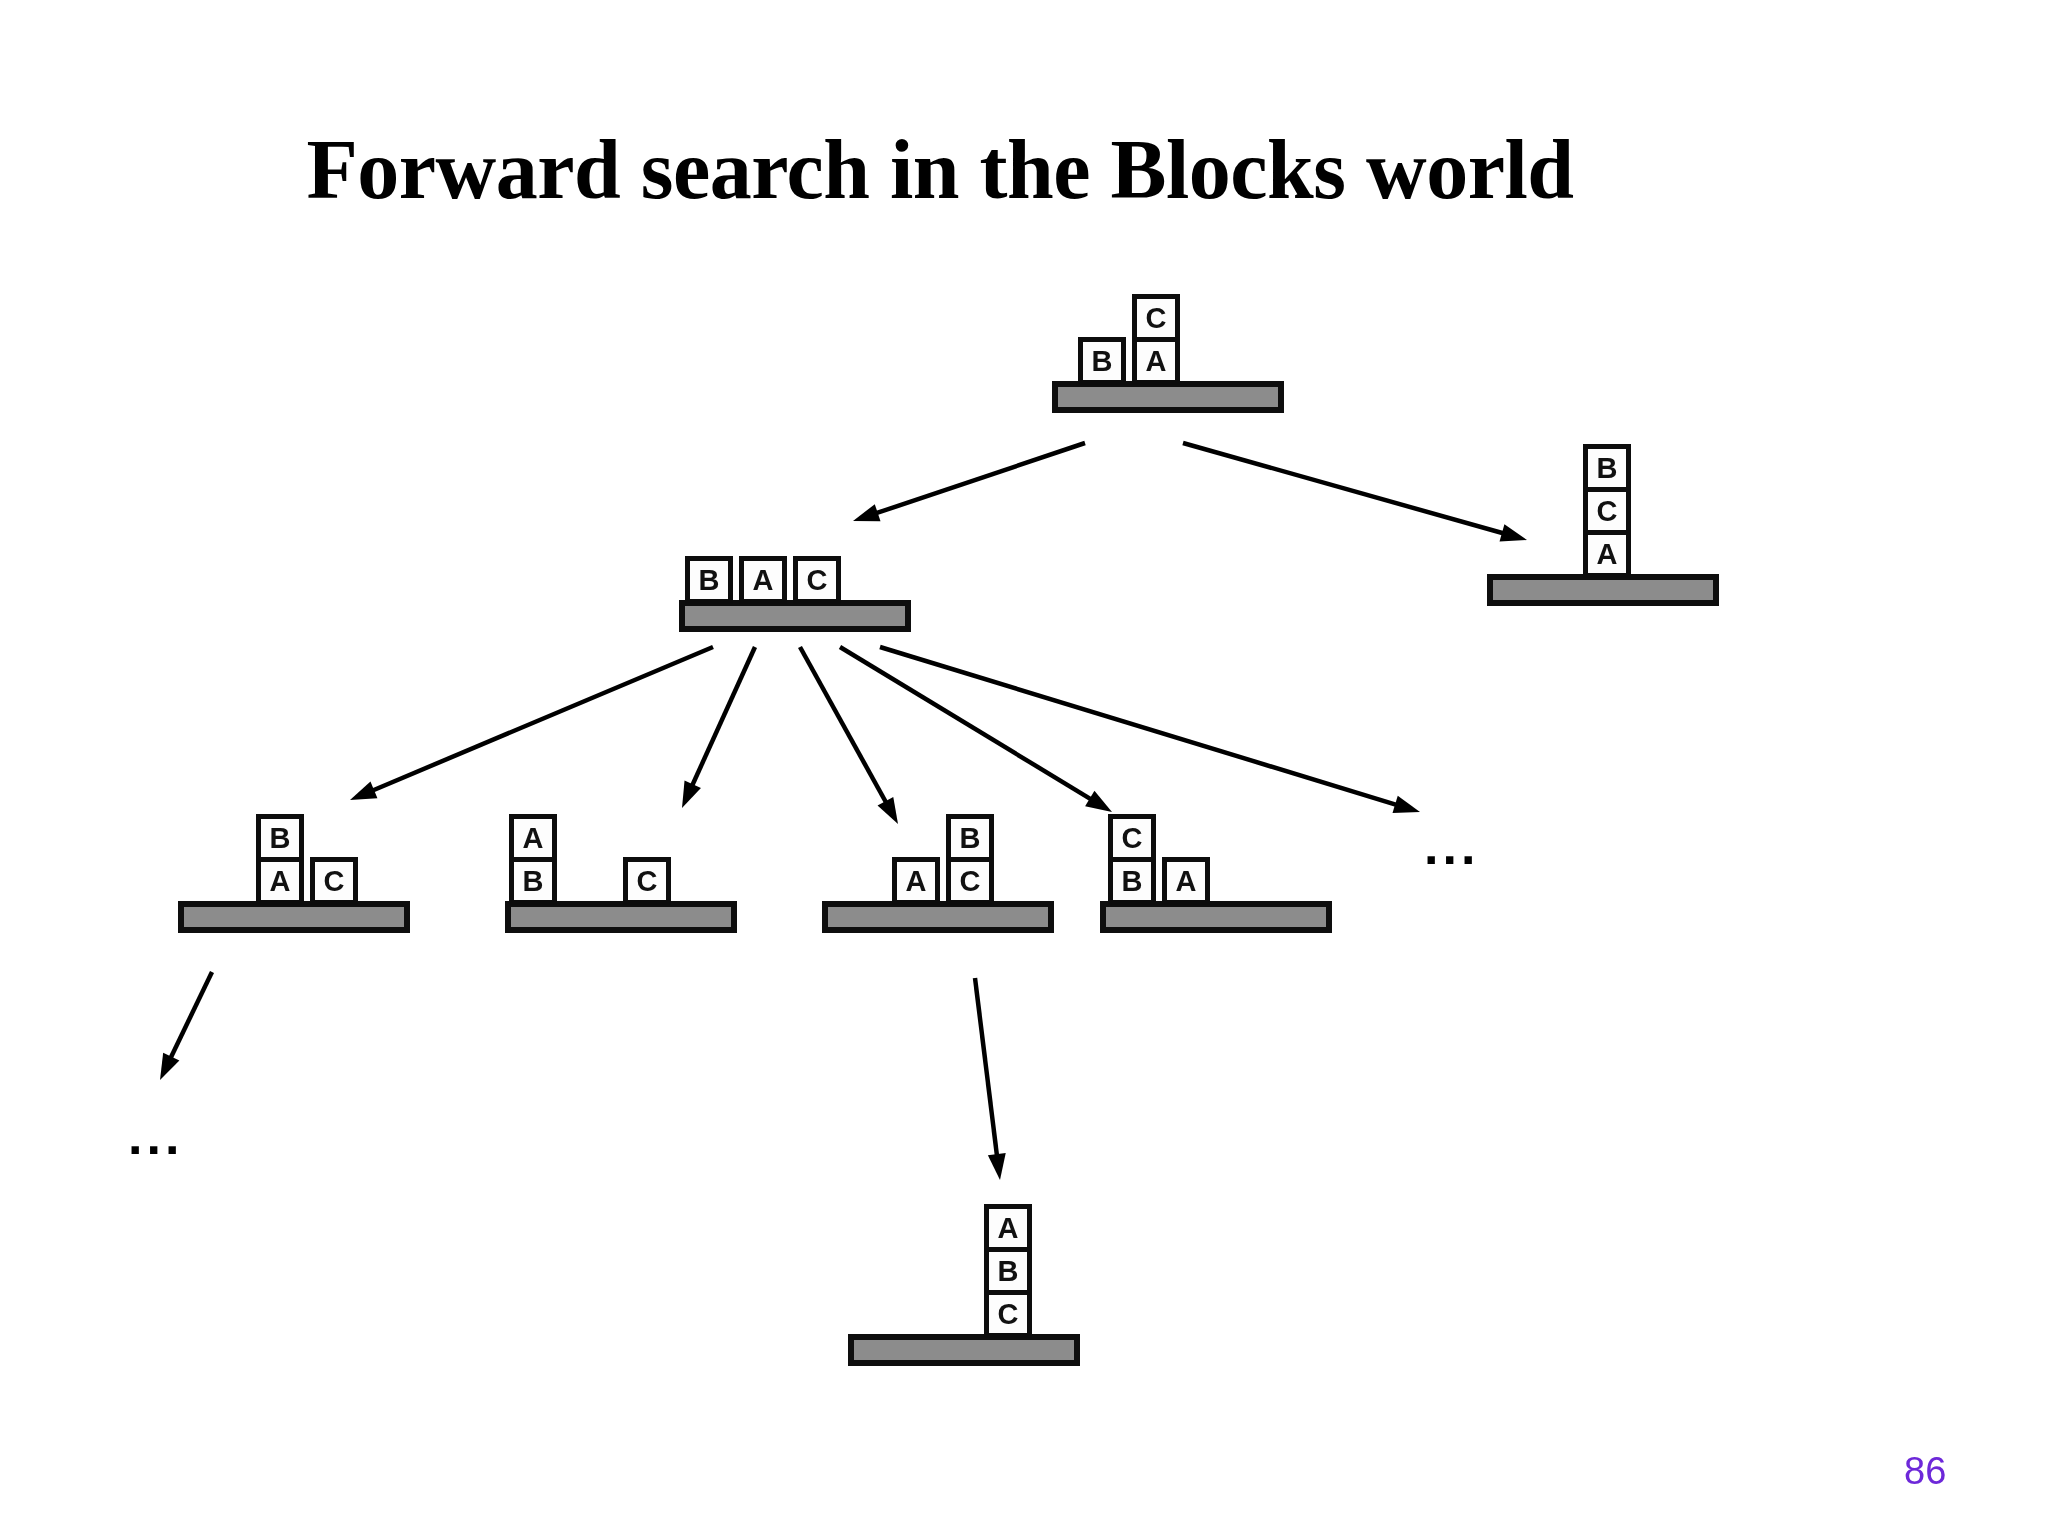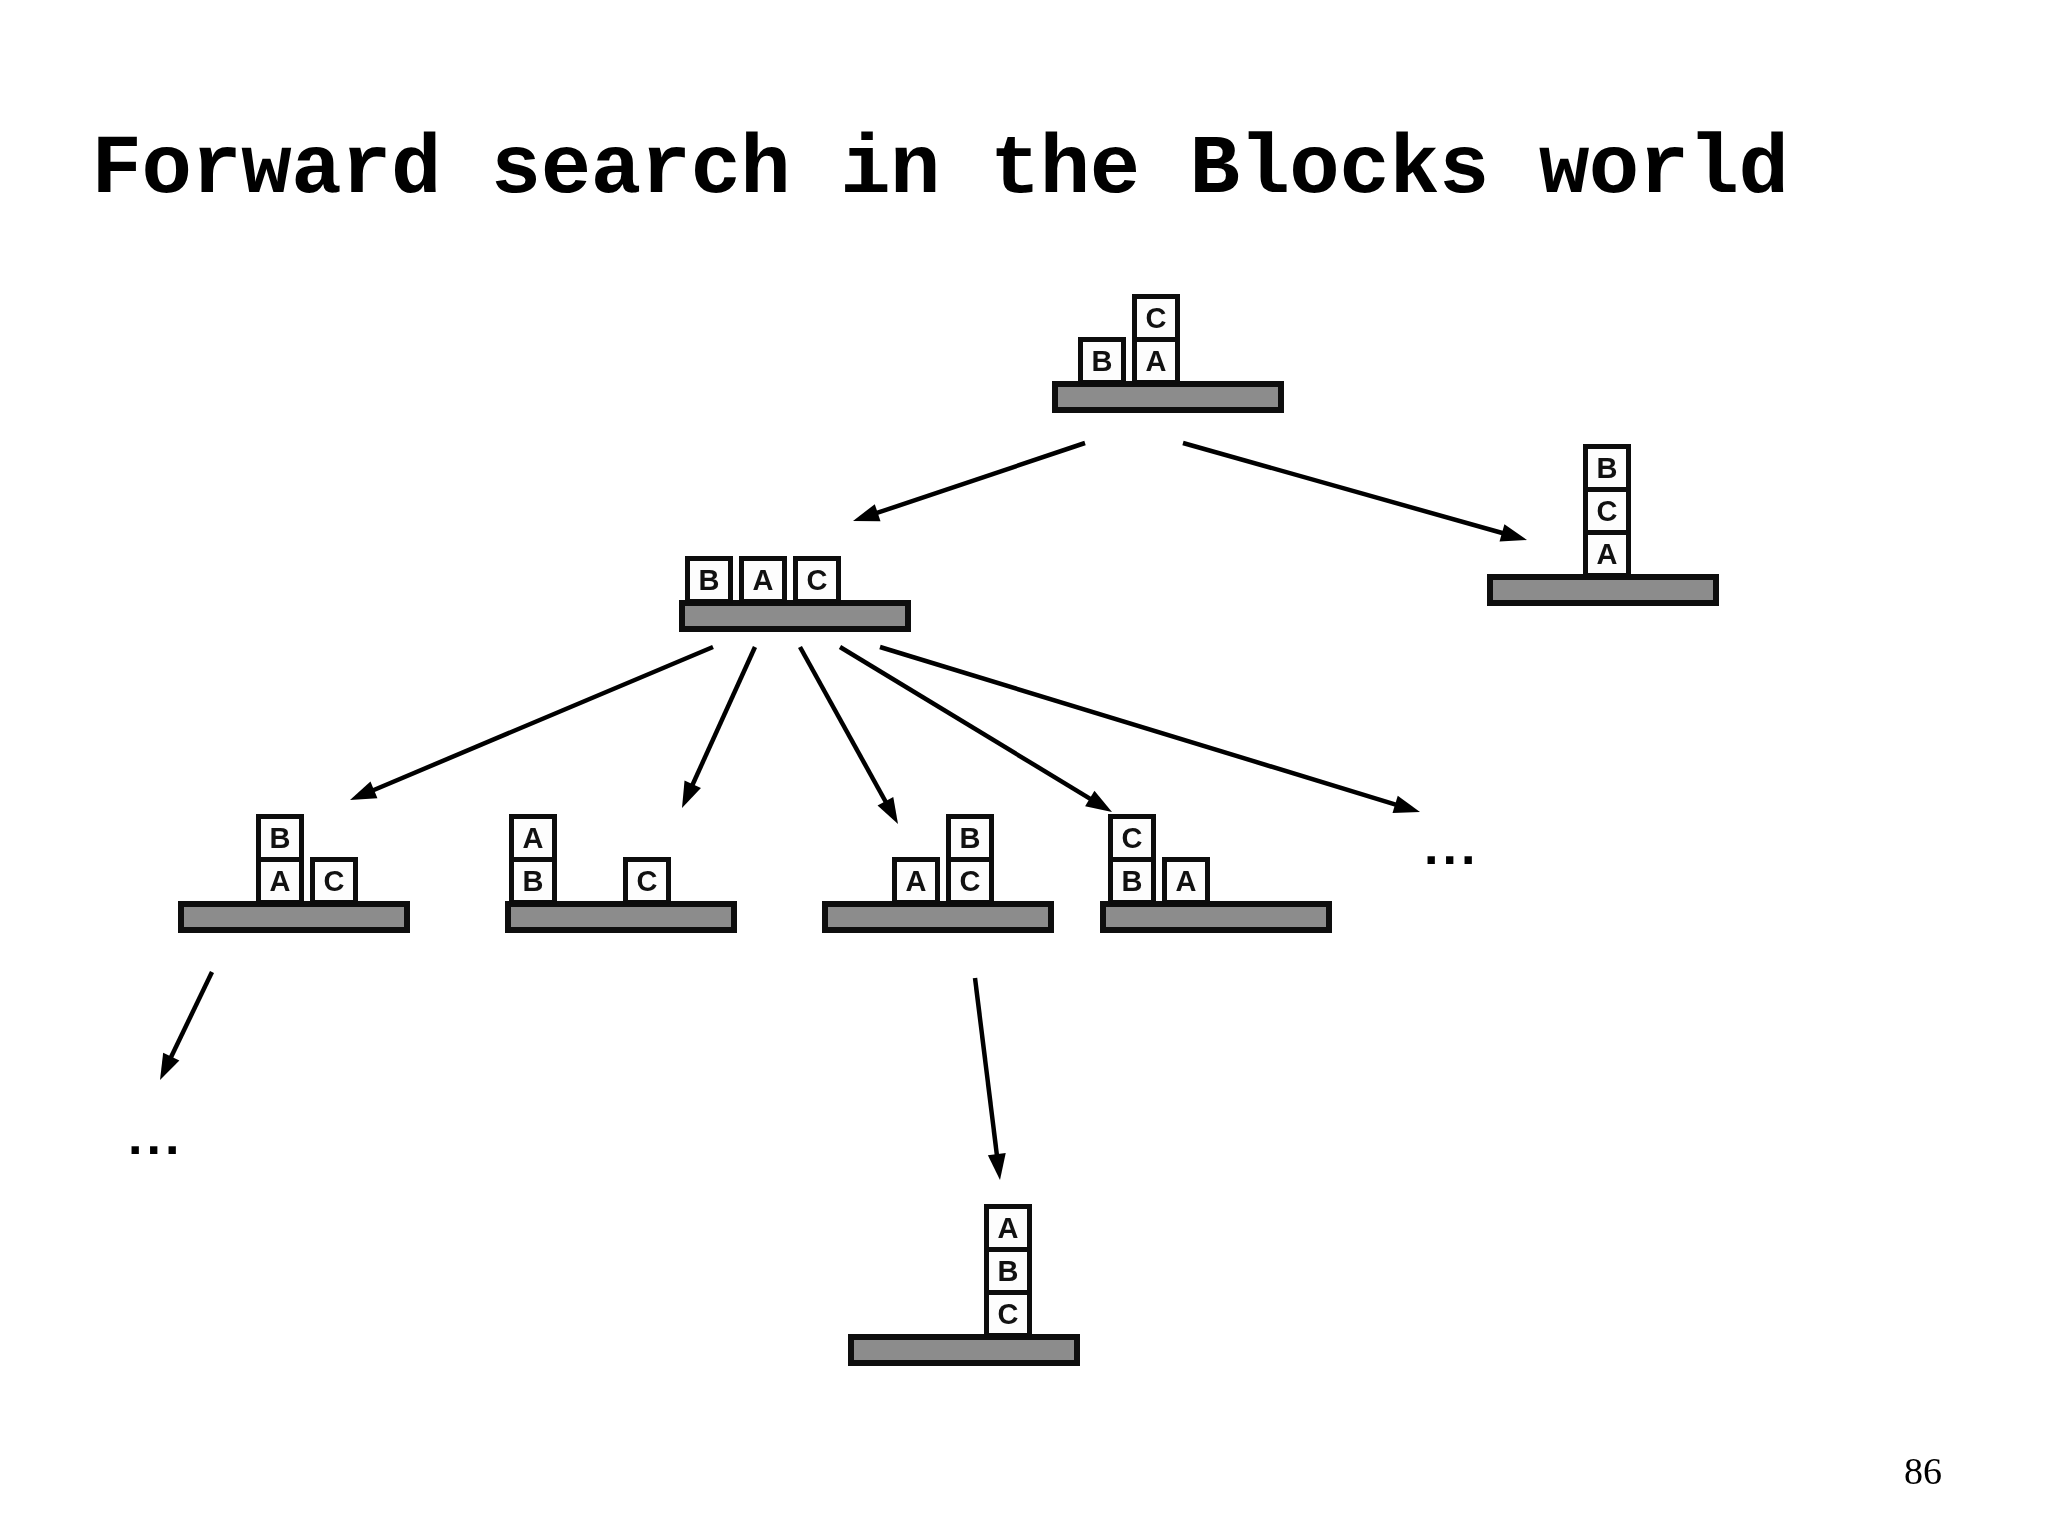--- a/index.html
+++ b/index.html
@@ -14,21 +14,21 @@
     background: #ffffff;
     overflow: hidden;
     font-family: "Liberation Sans", sans-serif;
   }
   #slide-title {
     position: absolute;
     left: 0;
     top: 122px;
     width: 1880px;
     text-align: center;
-    font-family: Liberation Mono, monospace;
+    font-family: Liberation Serif, serif;
     font-weight: bold;
     font-size: 84px;
     line-height: 96px;
     letter-spacing: -0.5px;
     color: #000000;
     white-space: nowrap;
   }
   #arrow-layer {
     position: absolute;
     left: 0;
@@ -229,15 +229,15 @@
           </div>
         </div>
       </div>
     </div>
 
   <div id="ellipsis-layer">
       <div class="ellipsis" style="left: 1424px; top: 820px; font-size: 52px;">...</div>
       <div class="ellipsis" style="left: 128px; top: 1110px; font-size: 52px;">...</div>
     </div>
 
-  <div id="page-number" style="left: 1904px; top: 1452px; color: #000000; font-family: Liberation Serif, serif;">86</div>
+  <div id="page-number" style="left: 1904px; top: 1452px; color: #6d28d9;">86</div>
 
 </div>
 
 </body></html>

